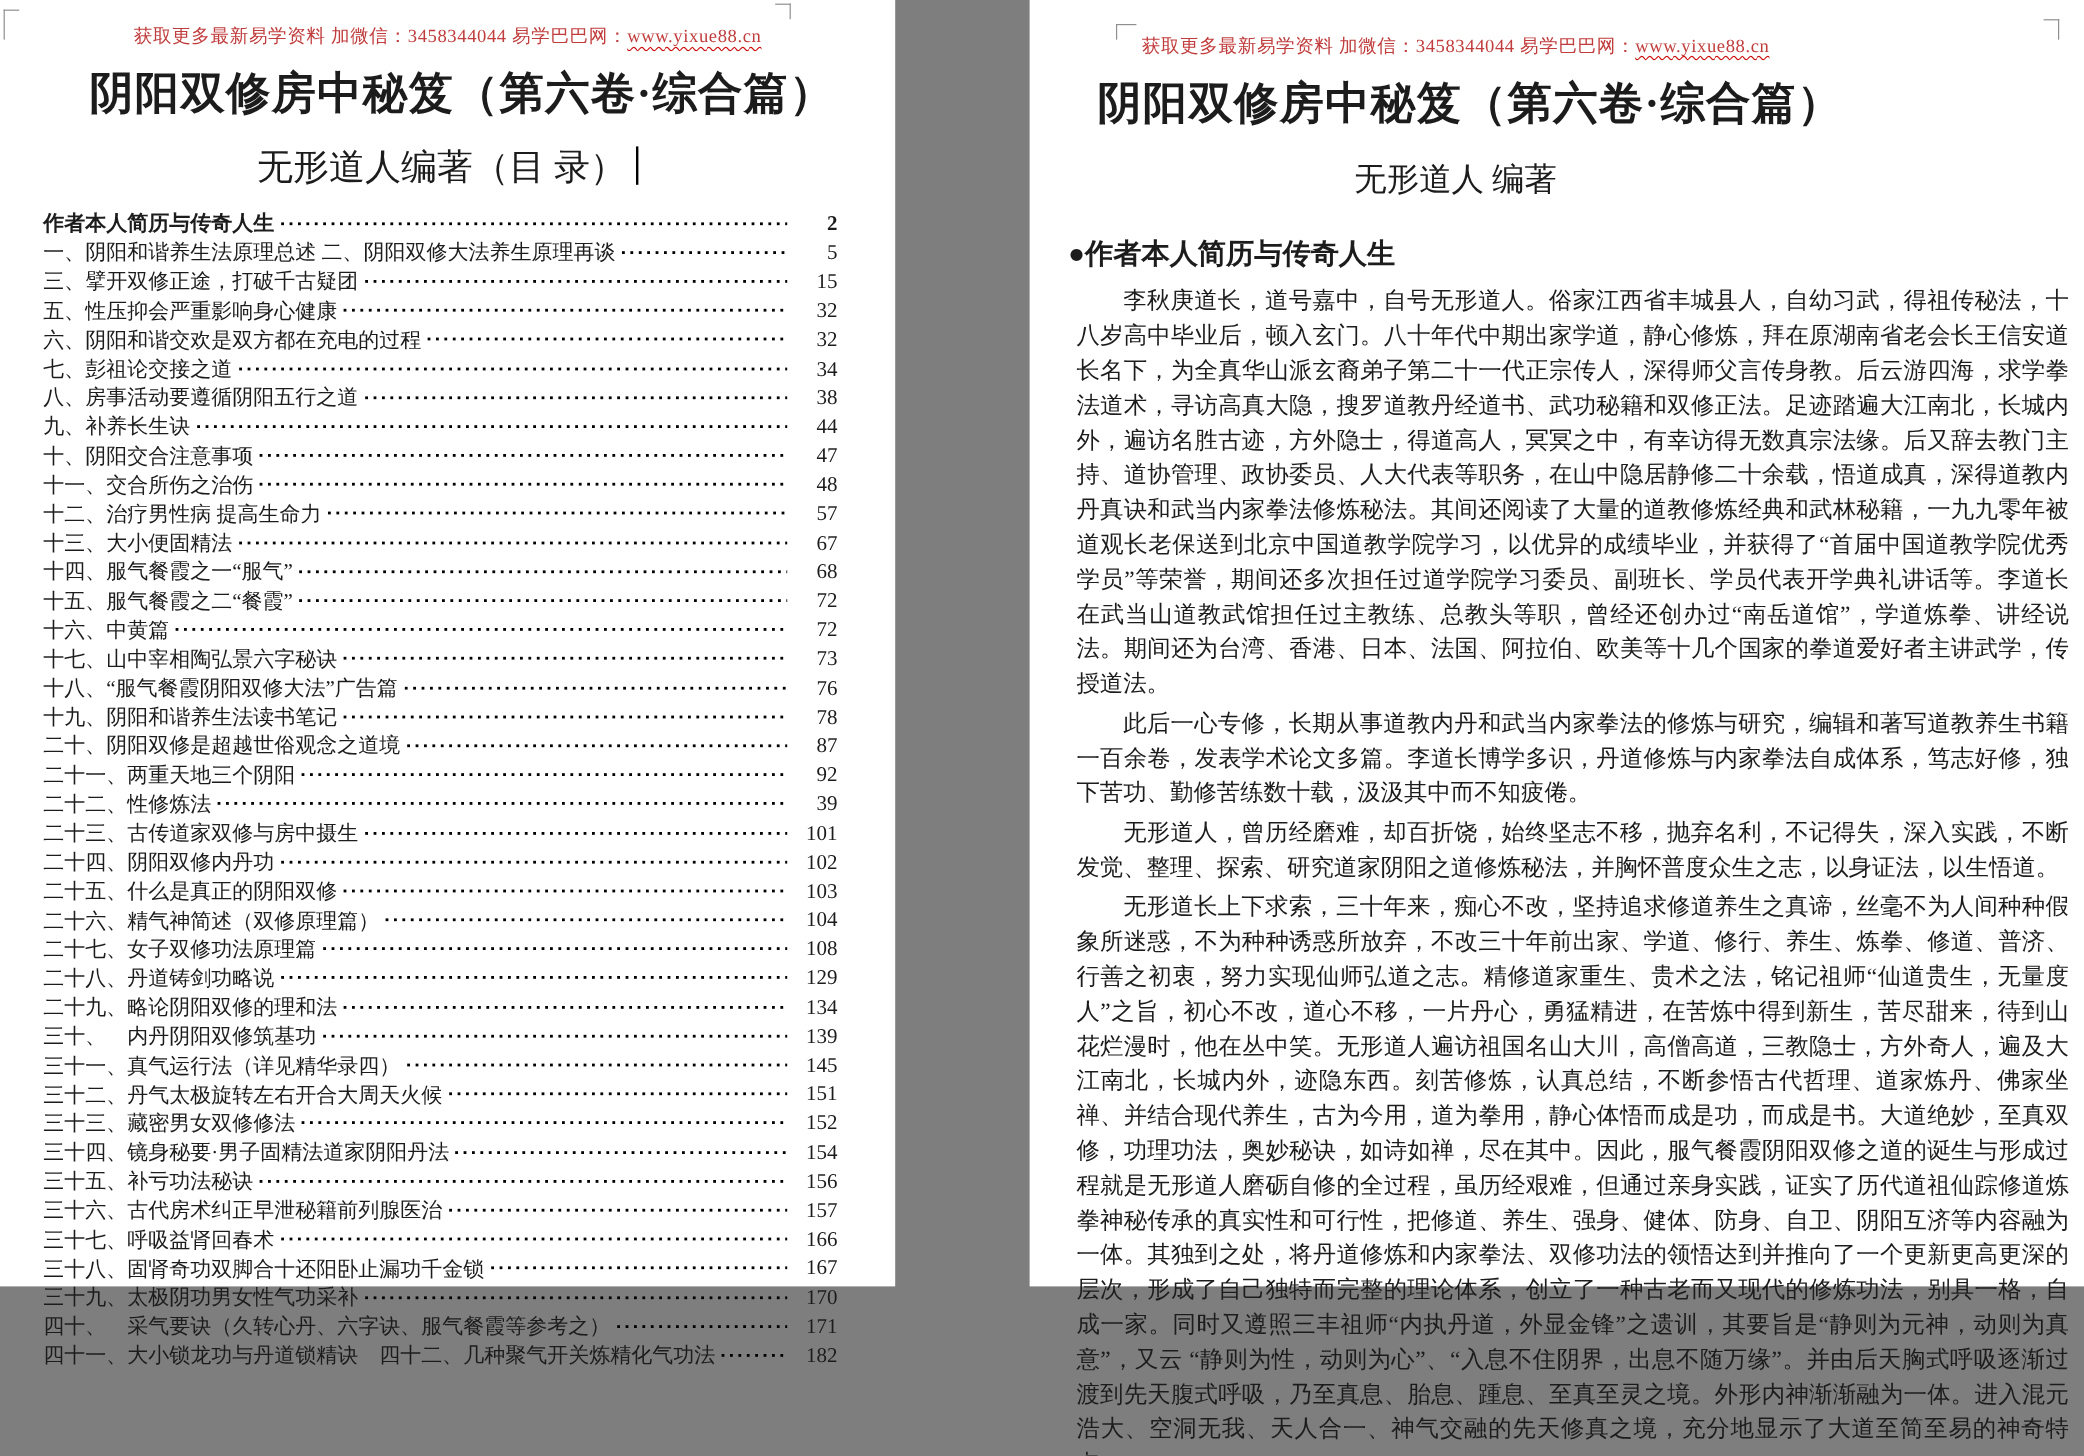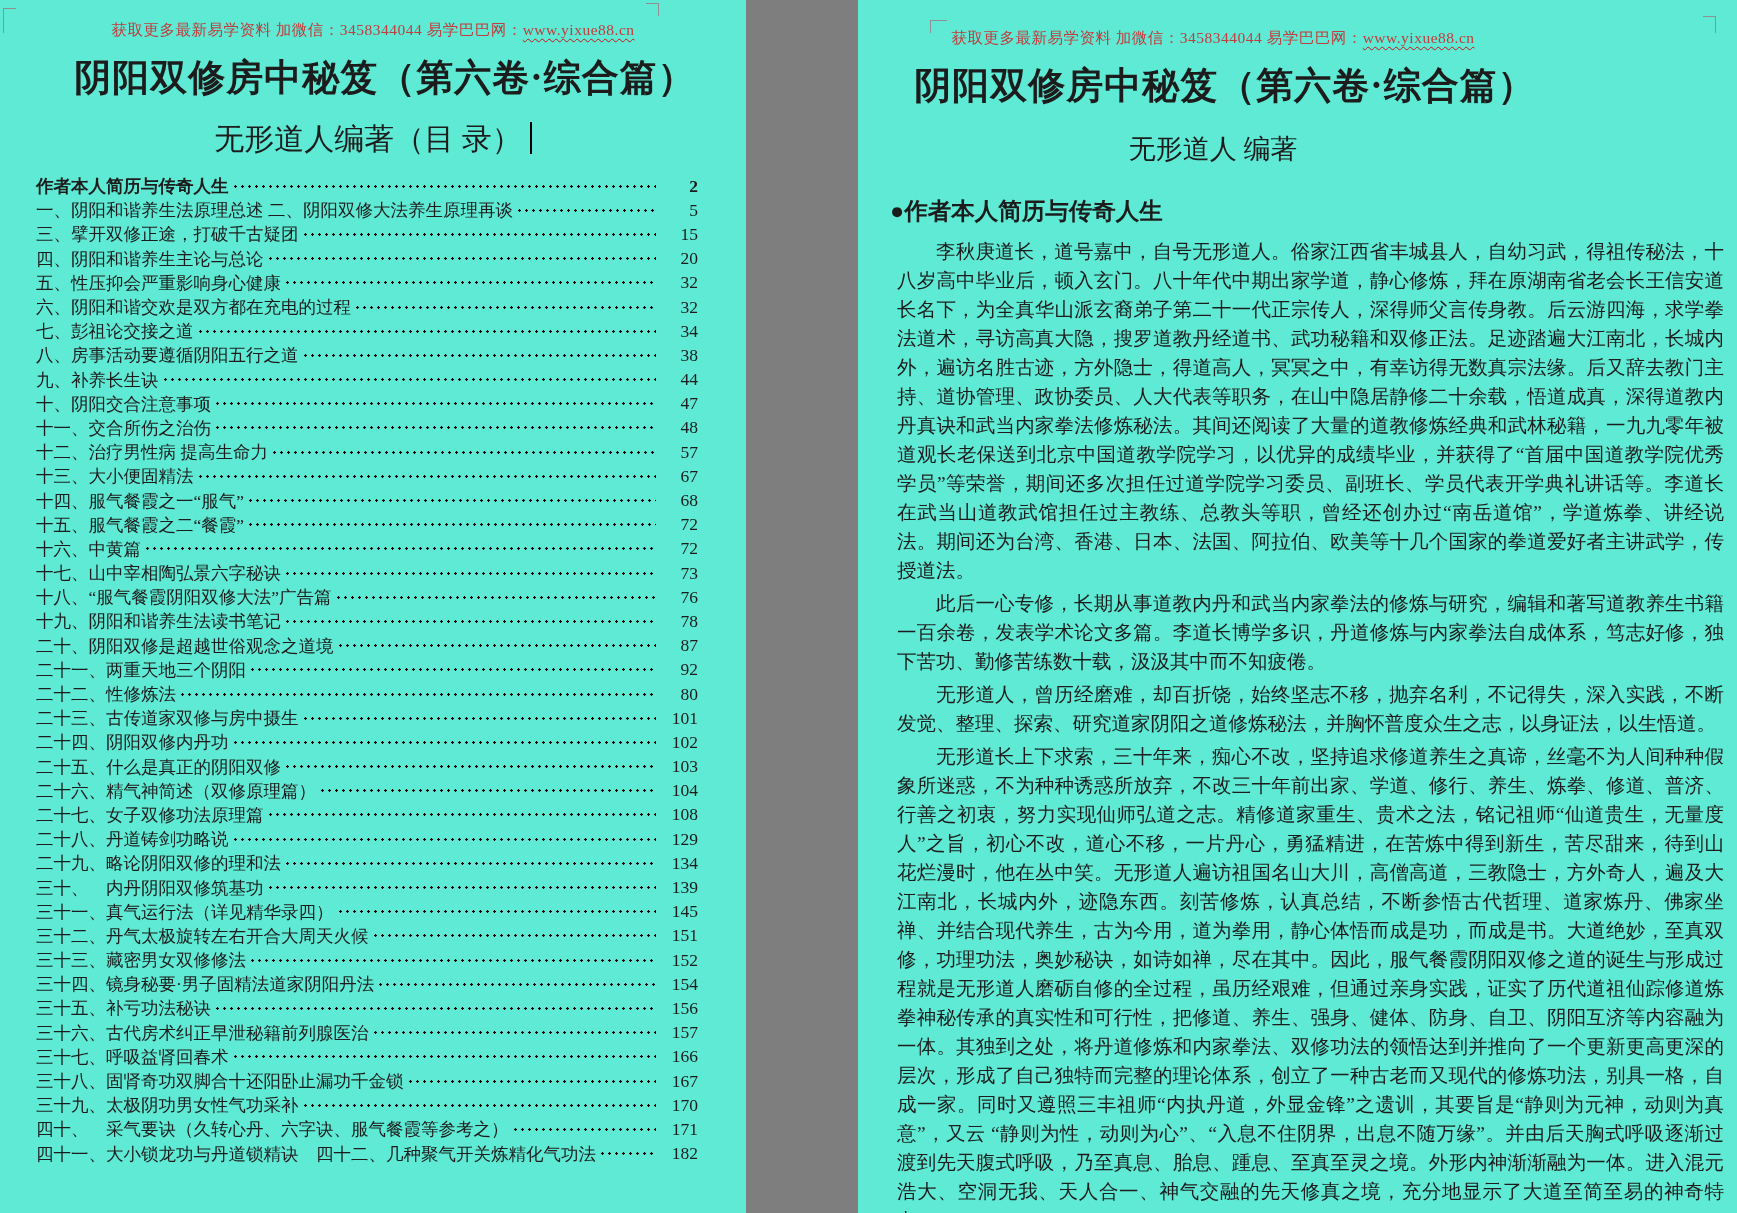--- a/index.html
+++ b/index.html
@@ -2,21 +2,21 @@
 <html><head>
 <meta charset="utf-8">
 <style>
   html,body{margin:0;padding:0;}
   body{
     width:1737px;height:1213px;overflow:hidden;position:relative;
     background:#7e7e7e;
     font-family:"Liberation Serif","DejaVu Serif",serif;
     color:#1c1c1c;
   }
-  .page{position:absolute;top:0;height:1213px;background:#5eead4;}
+  .page{position:absolute;top:0;height:1072px;background:#ffffff;}
   #left-page{left:0;width:746px;}
   #right-page{left:858px;width:880px;}
 
   .corner-mark{position:absolute;border-color:#8f8f8f;border-style:solid;border-width:0;}
 
   .red-header{
     margin-top:20px;text-align:center;font-size:15.5px;letter-spacing:0.5px;
     white-space:nowrap;
   }
   .red-header .hdr-url{
@@ -90,25 +90,20 @@
         <span class="toc-leader"></span>
         <span class="toc-page">5</span>
       </div>
 
       <div class="toc-row">
         <span class="toc-label">三、擘开双修正途，打破千古疑团</span>
         <span class="toc-leader"></span>
         <span class="toc-page">15</span>
       </div>
 
-      <div class="toc-row">
-        <span class="toc-label">四、阴阳和谐养生主论与总论</span>
-        <span class="toc-leader"></span>
-        <span class="toc-page">20</span>
-      </div>
 
       <div class="toc-row">
         <span class="toc-label">五、性压抑会严重影响身心健康</span>
         <span class="toc-leader"></span>
         <span class="toc-page">32</span>
       </div>
 
       <div class="toc-row">
         <span class="toc-label">六、阴阳和谐交欢是双方都在充电的过程</span>
         <span class="toc-leader"></span>
@@ -201,21 +196,21 @@
 
       <div class="toc-row">
         <span class="toc-label">二十一、两重天地三个阴阳 </span>
         <span class="toc-leader"></span>
         <span class="toc-page">92</span>
       </div>
 
       <div class="toc-row">
         <span class="toc-label">二十二、性修炼法</span>
         <span class="toc-leader"></span>
-        <span class="toc-page">80</span>
+        <span class="toc-page">39</span>
       </div>
 
       <div class="toc-row">
         <span class="toc-label">二十三、古传道家双修与房中摄生 </span>
         <span class="toc-leader"></span>
         <span class="toc-page">101</span>
       </div>
 
       <div class="toc-row">
         <span class="toc-label">二十四、阴阳双修内丹功</span>

